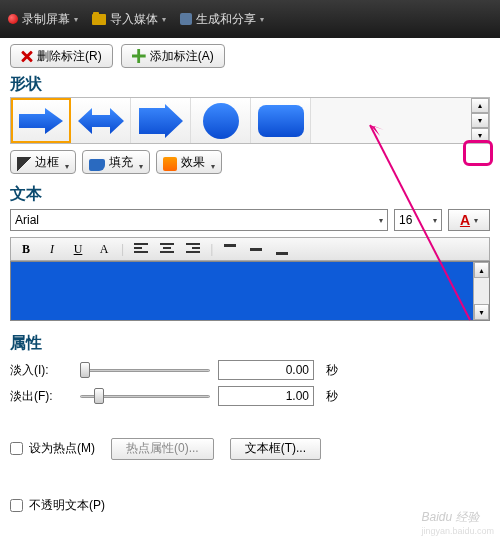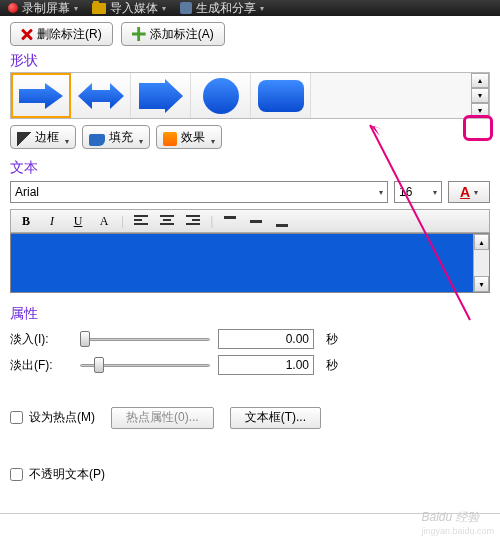--- a/index.html
+++ b/index.html
@@ -1,32 +1,32 @@
 <!DOCTYPE html>
 <html><head>
 <meta charset="utf-8">
 <style>
 * { box-sizing: border-box; margin: 0; padding: 0; font-family: "Microsoft YaHei", Arial, sans-serif; font-size: 12px; }
 body { background: #fff; width: 500px; height: 538px; overflow: hidden; position: relative; }
-.menubar { background: linear-gradient(#3a3a3a, #1a1a1a); height: 16px; display: flex; align-items: center; padding: 0 8px; gap: 14px; color: #ddd; }
+.menubar { background: linear-gradient(#3a3a3a, #1a1a1a); height: 38px; display: flex; align-items: center; padding: 0 8px; gap: 14px; color: #ddd; }
 .menubar .item { display: flex; align-items: center; gap: 4px; cursor: pointer; }
 .dot-red { width: 10px; height: 10px; background: radial-gradient(circle at 35% 35%, #ff6b6b, #c00); border-radius: 50%; }
 .folder-icon { width: 14px; height: 11px; background: #d4a000; border-radius: 1px; position: relative; }
 .folder-icon::before { content: ''; position: absolute; top: -2px; left: 1px; width: 6px; height: 3px; background: #d4a000; border-radius: 1px 1px 0 0; }
 .share-icon { width: 12px; height: 12px; background: #5a7aa0; border-radius: 2px; }
 .menu-arrow { font-size: 8px; color: #aaa; }
 .panel { background: #fff; padding: 6px 10px 10px; border-bottom: 1px solid #ccc; }
 .btnrow { display: flex; gap: 8px; margin-bottom: 6px; }
 .btn { border: 1px solid #999; border-radius: 4px; background: linear-gradient(#fff,#e8e8e8); padding: 4px 10px; display: flex; align-items: center; gap: 4px; cursor: pointer; height: 24px; }
 .plus-icon { width: 14px; height: 14px; background: #4a9e2f; clip-path: polygon(40% 0,60% 0,60% 40%,100% 40%,100% 60%,60% 60%,60% 100%,40% 100%,40% 60%,0 60%,0 40%,40% 40%); }
 .x-icon { width: 12px; height: 12px; position: relative; }
 .x-icon::before, .x-icon::after { content:''; position:absolute; width:14px; height:3px; background:#c00; top:5px; left:-1px; border-radius:1px; }
 .x-icon::before { transform: rotate(45deg); }
 .x-icon::after { transform: rotate(-45deg); }
-.section-label { font-size: 14px; color: #6d28d9; margin: 4px 0 2px; }
+.section-label { font-size: 16px; color: #0c4a6e; margin: 4px 0 2px; font-weight: bold; }
 .shape-scroller { display: flex; border: 1px solid #bbb; background: #f7f7f7; position: relative; }
 .shape-row { display: flex; flex: 1; }
 .shape-cell { width: 60px; height: 45px; display: flex; align-items: center; justify-content: center; border-right: 1px solid #ddd; background: linear-gradient(#fff,#eee); }
 .shape-cell.selected { border: 2px solid #f7a000; }
 .shape { fill: url(#bluegrad); }
 .scroller-btns { width: 18px; display: flex; flex-direction: column; }
 .scroller-btns button { flex: 1; border: 1px solid #aaa; background: linear-gradient(#fff,#e0e0e0); font-size: 8px; cursor: pointer; }
 .highlight-ring { position: absolute; right: -4px; bottom: -23px; width: 30px; height: 26px; border: 3px solid #e4007f; border-radius: 6px; pointer-events: none; }
 .toolrow { display: flex; gap: 6px; margin-top: 6px; }
 .toolrow .btn { padding: 2px 6px; align-items: flex-end; }

